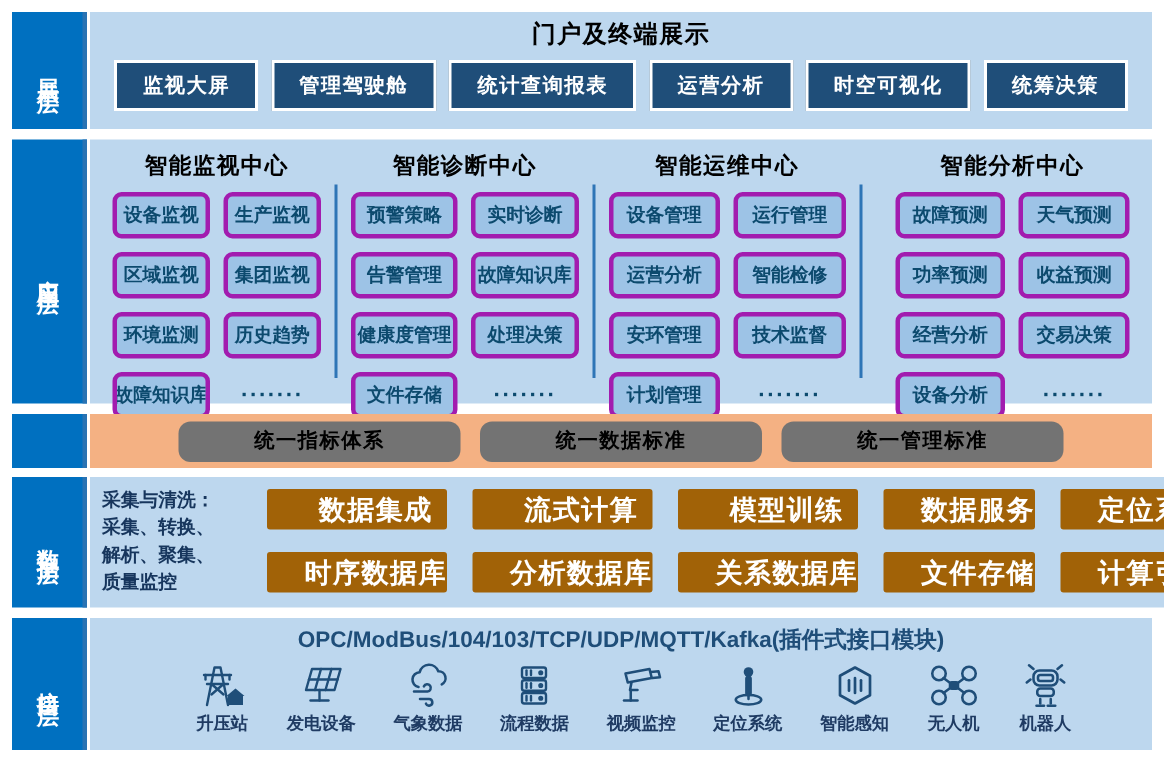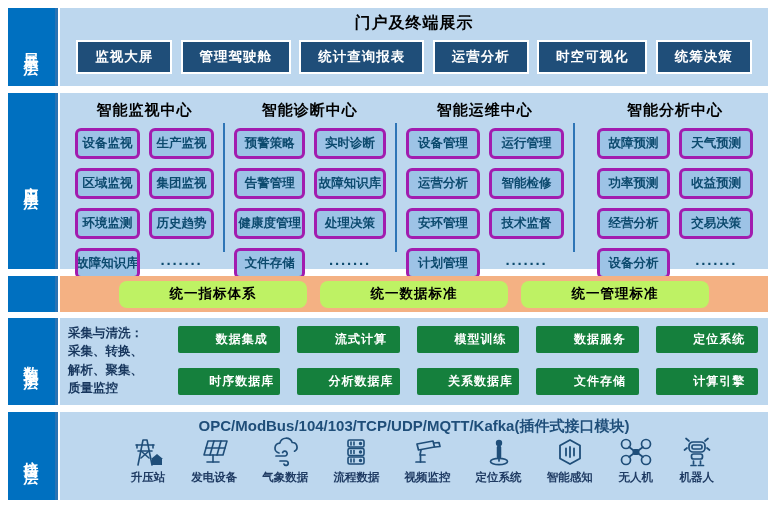--- a/index.html
+++ b/index.html
@@ -31,35 +31,35 @@
   .c0{flex:165 0 0;} .c1{flex:178 0 0;} .c2{flex:185 0 0;} .c3{flex:183 0 0;padding-left:13px;}
   .center-title{text-align:center;font-size:15px;font-weight:900;color:#000;padding:4px 0 8px;letter-spacing:1px;}
   .chip-grid{flex:1;display:grid;grid-template-columns:1fr 1fr;gap:9px 9px;padding:0 9px;align-content:space-between;}
   .chip{background:#9dc3e6;border:3px solid #a21caf;border-radius:6px;display:flex;align-items:center;
     justify-content:center;font-size:12.5px;font-weight:700;color:#0c4a6e;height:25px;white-space:nowrap;overflow:hidden;}
   .chip.plain{background:transparent;border-color:transparent;font-size:15px;letter-spacing:1px;}
   .vdiv{width:2px;flex:0 0 2px;background:#2e75b6;margin:26px 0 8px;}
 
   
   .band-panel{display:flex;align-items:center;justify-content:space-evenly;padding:0 46px;}
-  .white-btn{background:#bef264;border-radius:8px;width:188px;height:27px;display:flex;align-items:center;
+  .white-btn{background:#737373;border-radius:8px;width:188px;height:27px;display:flex;align-items:center;
     justify-content:center;font-weight:800;font-size:13.5px;color:#000;letter-spacing:1px;}
 
   
   .data-panel{display:flex;align-items:center;padding:8px 10px 10px 8px;box-sizing:border-box;}
   .data-desc{width:100px;flex:0 0 100px;font-size:12.5px;font-weight:800;color:#17365d;
     line-height:1.45;white-space:pre-line;}
   .data-grid{flex:1;display:grid;grid-template-columns:repeat(5,1fr);gap:15px 17px;padding-left:10px;}
-  .data-btn{background:#15803d;color:#fff;font-weight:700;font-size:12px;height:27px;border-radius:2px;
+  .data-btn{background:#a16207;color:#fff;font-weight:700;font-size:18px;height:27px;border-radius:2px;
     display:flex;align-items:center;justify-content:center;white-space:nowrap;letter-spacing:1px;padding-left:25px;}
 
   
   .if-panel{display:flex;flex-direction:column;}
   .if-title{text-align:center;color:#1f4e79;font-weight:700;font-size:15px;padding-top:5px;}
-  .devices{flex:1;display:flex;justify-content:space-evenly;align-items:flex-start;padding:0 28px 6px;margin-left:17px;}
+  .devices{flex:1;display:flex;justify-content:space-evenly;align-items:center;padding:0 28px 6px;margin-left:17px;}
   .device{display:flex;flex-direction:column;align-items:center;gap:2px;}
   .device svg{display:block;}
   .device-label{font-size:11.5px;font-weight:600;color:#1f3b63;white-space:nowrap;}
 </style>
 </head>
 <body>
 
 <div class="wrap">
 
   <div class="row row-display">

